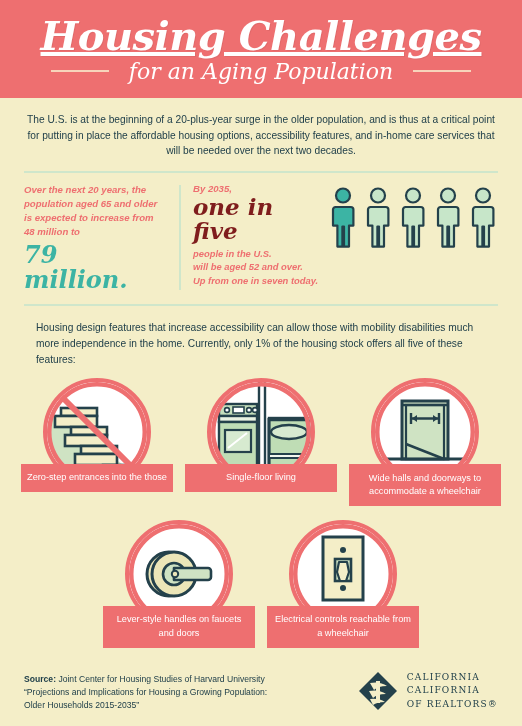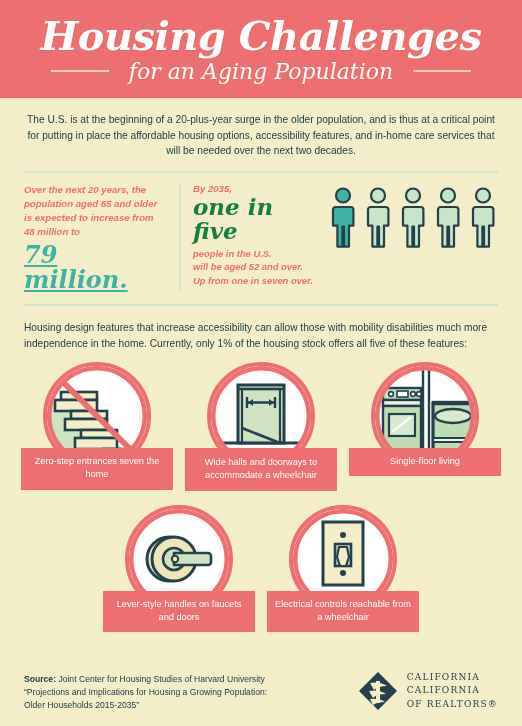--- a/index.html
+++ b/index.html
@@ -32,20 +32,21 @@
   .title {
     color: #ffffff;
     font-family: "DejaVu Serif", serif;
     font-weight: bold;
     font-style: italic;
     font-size: 40px;
     letter-spacing: -0.5px;
     line-height: 1.02;
     margin: 0 0 2px 0;
     text-shadow: 1px 1px 0 rgba(0,0,0,0.05);
+    text-decoration: underline;
   }
   .subtitle-row {
     display: flex;
     align-items: center;
     justify-content: center;
     gap: 20px;
     padding: 0 22px;
   }
   .sub-rule {
     height: 2px;
@@ -99,40 +100,39 @@
     line-height: 1.45;
   }
   .big-green {
     color: #3cb4a4;
     font-family: "DejaVu Serif", serif;
     font-weight: bold;
     font-style: italic;
     font-size: 24px;
     margin-top: 3px;
     line-height: 1.05;
-    text-decoration: underline;
   }
   .vdiv {
     width: 2px;
     background: #cfe6cb;
     align-self: stretch;
     margin: 2px 12px 2px 0;
   }
   .stat-mid {
     width: 130px;
   }
   .stat-mid .yr {
     margin: 0;
     color: #ee6f70;
     font-style: italic;
     font-weight: bold;
     font-size: 9.6px;
   }
   .one-in-five {
-    color: #15803d;
+    color: #7f1d1d;
     font-family: "DejaVu Serif", serif;
     font-weight: bold;
     font-style: italic;
     font-size: 23px;
     line-height: 1.05;
     margin: 1px 0 3px 0;
   }
   .stat-mid .tail {
     margin: 0;
     color: #ee6f70;
@@ -146,21 +146,21 @@
     display: flex;
     gap: 9px;
     justify-content: flex-end;
     align-items: flex-start;
     padding-top: 4px;
     padding-right: 2px;
   }
 
   
   .feature-intro {
-    padding: 14px 24px 0 24px;
+    padding: 14px 24px 0 36px;
   }
   .feature-intro p {
     margin: 0;
     font-size: 10.2px;
     line-height: 1.55;
     color: #22414b;
   }
   .icon-row {
     display: flex;
     justify-content: center;
@@ -261,21 +261,21 @@
     <div class="stat-left">
       <p class="lead">Over the next 20 years, the population aged 65 and older is expected to increase from 48 million to</p>
       <div class="big-green">79 million.</div>
     </div>
     <div class="vdiv"></div>
     <div class="stat-mid">
       <p class="yr">By 2035,</p>
       <div class="one-in-five">one in five</div>
       <p class="tail">people in the U.S.</p>
       <p class="tail">will be aged 52 and over.</p>
-      <p class="tail">Up from one in seven over.</p>
+      <p class="tail">Up from one in seven today.</p>
     </div>
     <div class="people">
 
       <svg width="26" height="62" viewBox="0 0 26 62">
         <circle cx="13" cy="8.5" r="7" fill="#3cb4a4" stroke="#24414b" stroke-width="2.2"></circle>
         <path d="M5.2 20 h15.6 a2.6 2.6 0 0 1 2.6 2.6 v16 h-4.4 v21 h-5 v-20 h-1.6 v20 h-5 v-21 h-4.4 v-16 a2.6 2.6 0 0 1 2.6 -2.6 z" fill="#3cb4a4" stroke="#24414b" stroke-width="2.2" stroke-linejoin="round"></path>
       </svg>
       <svg width="26" height="62" viewBox="0 0 26 62">
         <circle cx="13" cy="8.5" r="7" fill="#c7e6c9" stroke="#24414b" stroke-width="2.2"></circle>
         <path d="M5.2 20 h15.6 a2.6 2.6 0 0 1 2.6 2.6 v16 h-4.4 v21 h-5 v-20 h-1.6 v20 h-5 v-21 h-4.4 v-16 a2.6 2.6 0 0 1 2.6 -2.6 z" fill="#c7e6c9" stroke="#24414b" stroke-width="2.2" stroke-linejoin="round"></path>
@@ -319,48 +319,21 @@
               <rect x="18" y="53" width="42" height="11"></rect>
               <rect x="34" y="64" width="36" height="8"></rect>
               <rect x="28" y="72" width="42" height="11"></rect>
               <rect x="56" y="83" width="24" height="8"></rect>
             </g>
             <line x1="8" y1="8" x2="92" y2="92" stroke="#ee6f70" stroke-width="6" stroke-linecap="round"></line>
           </g>
           <circle cx="50" cy="50" r="48" fill="none" stroke="#ee6f70" stroke-width="5"></circle>
         </svg>
       </div>
-      <div class="caption">Zero-step entrances seven the home</div>
-    </div>
-
-    <div class="feature">
-      <div class="circle">
-        <svg width="100" height="100" viewBox="0 0 100 100">
-          <clipPath id="c3">
-              <circle cx="50" cy="50" r="50"></circle>
-            </clipPath>
-          <g clip-path="url(#c3)">
-            <rect x="0" y="0" width="100" height="100" fill="#ffffff"></rect>
-            <rect x="27" y="19" width="46" height="58" fill="#cfe3c3" stroke="#24414b" stroke-width="3"></rect>
-            <rect x="31" y="23" width="38" height="54" fill="#cfe3c3" stroke="#24414b" stroke-width="2.2"></rect>
-            <line x1="27" y1="23" x2="73" y2="23" stroke="#24414b" stroke-width="2.4"></line>
-            <g stroke="#24414b" stroke-width="2.4" fill="none">
-              <line x1="36" y1="31" x2="36" y2="42"></line>
-              <line x1="64" y1="31" x2="64" y2="42"></line>
-              <line x1="37" y1="36.5" x2="63" y2="36.5"></line>
-            </g>
-            <path d="M37 36.5 l5 -3.5 v7 z" fill="#24414b"></path>
-            <path d="M63 36.5 l-5 -3.5 v7 z" fill="#24414b"></path>
-            <line x1="31" y1="62" x2="69" y2="77" stroke="#24414b" stroke-width="2.6"></line>
-            <line x1="6" y1="77" x2="94" y2="77" stroke="#24414b" stroke-width="3"></line>
-          </g>
-          <circle cx="50" cy="50" r="48" fill="none" stroke="#ee6f70" stroke-width="5"></circle>
-        </svg>
-      </div>
-      <div class="caption tall">Wide halls and doorways to accommodate a wheelchair</div>
+      <div class="caption">Zero-step entrances into the those</div>
     </div>
 
     <div class="feature">
       <div class="circle">
         <svg width="100" height="100" viewBox="0 0 100 100">
           <clipPath id="c2">
               <circle cx="50" cy="50" r="50"></circle>
             </clipPath>
           <g clip-path="url(#c2)">
             <rect x="0" y="0" width="100" height="100" fill="#ffffff"></rect>
@@ -383,20 +356,47 @@
             <rect x="58" y="72" width="44" height="4" fill="#f2f7ee" stroke="#24414b" stroke-width="2"></rect>
             <rect x="0" y="84" width="100" height="16" fill="#ffffff" stroke="none"></rect>
             <line x1="0" y1="84" x2="100" y2="84" stroke="#24414b" stroke-width="2.4"></line>
           </g>
           <circle cx="50" cy="50" r="48" fill="none" stroke="#ee6f70" stroke-width="5"></circle>
         </svg>
       </div>
       <div class="caption">Single-floor living</div>
     </div>
 
+    <div class="feature">
+      <div class="circle">
+        <svg width="100" height="100" viewBox="0 0 100 100">
+          <clipPath id="c3">
+              <circle cx="50" cy="50" r="50"></circle>
+            </clipPath>
+          <g clip-path="url(#c3)">
+            <rect x="0" y="0" width="100" height="100" fill="#ffffff"></rect>
+            <rect x="27" y="19" width="46" height="58" fill="#cfe3c3" stroke="#24414b" stroke-width="3"></rect>
+            <rect x="31" y="23" width="38" height="54" fill="#cfe3c3" stroke="#24414b" stroke-width="2.2"></rect>
+            <line x1="27" y1="23" x2="73" y2="23" stroke="#24414b" stroke-width="2.4"></line>
+            <g stroke="#24414b" stroke-width="2.4" fill="none">
+              <line x1="36" y1="31" x2="36" y2="42"></line>
+              <line x1="64" y1="31" x2="64" y2="42"></line>
+              <line x1="37" y1="36.5" x2="63" y2="36.5"></line>
+            </g>
+            <path d="M37 36.5 l5 -3.5 v7 z" fill="#24414b"></path>
+            <path d="M63 36.5 l-5 -3.5 v7 z" fill="#24414b"></path>
+            <line x1="31" y1="62" x2="69" y2="77" stroke="#24414b" stroke-width="2.6"></line>
+            <line x1="6" y1="77" x2="94" y2="77" stroke="#24414b" stroke-width="3"></line>
+          </g>
+          <circle cx="50" cy="50" r="48" fill="none" stroke="#ee6f70" stroke-width="5"></circle>
+        </svg>
+      </div>
+      <div class="caption tall">Wide halls and doorways to accommodate a wheelchair</div>
+    </div>
+
   </div>
 
   <div class="icon-row second">
 
     <div class="feature">
       <div class="circle">
         <svg width="100" height="100" viewBox="0 0 100 100">
           <clipPath id="c5">
               <circle cx="50" cy="50" r="50"></circle>
             </clipPath>

